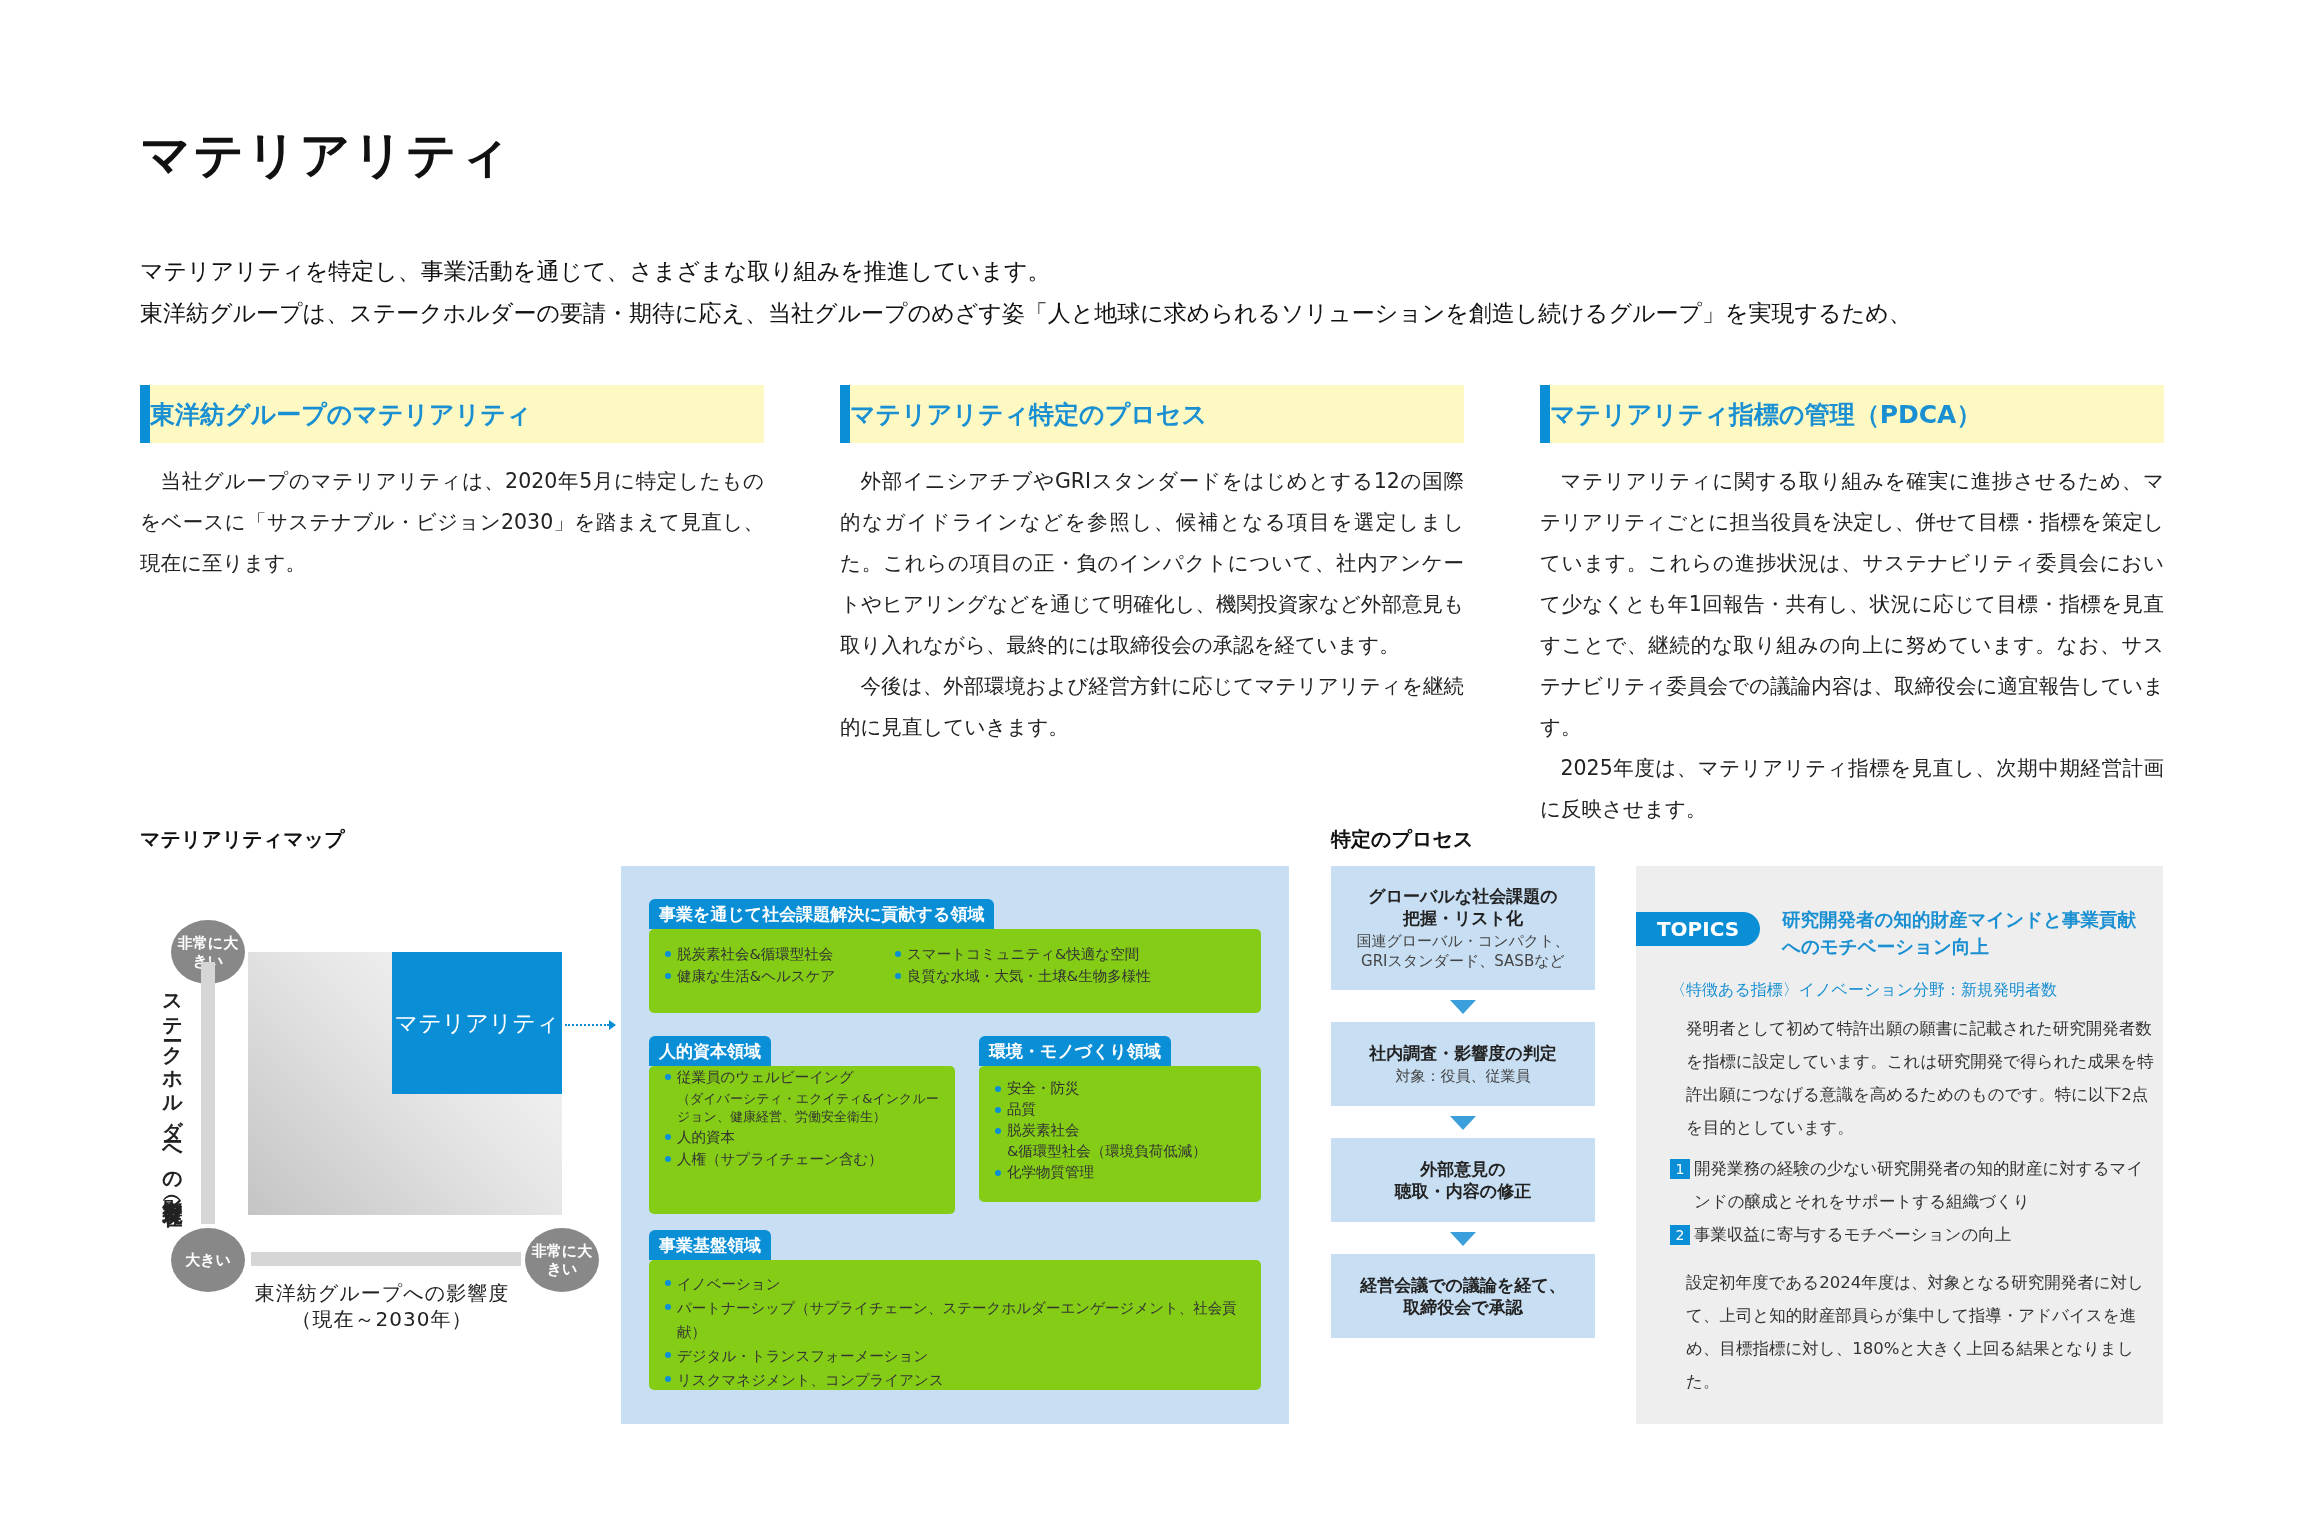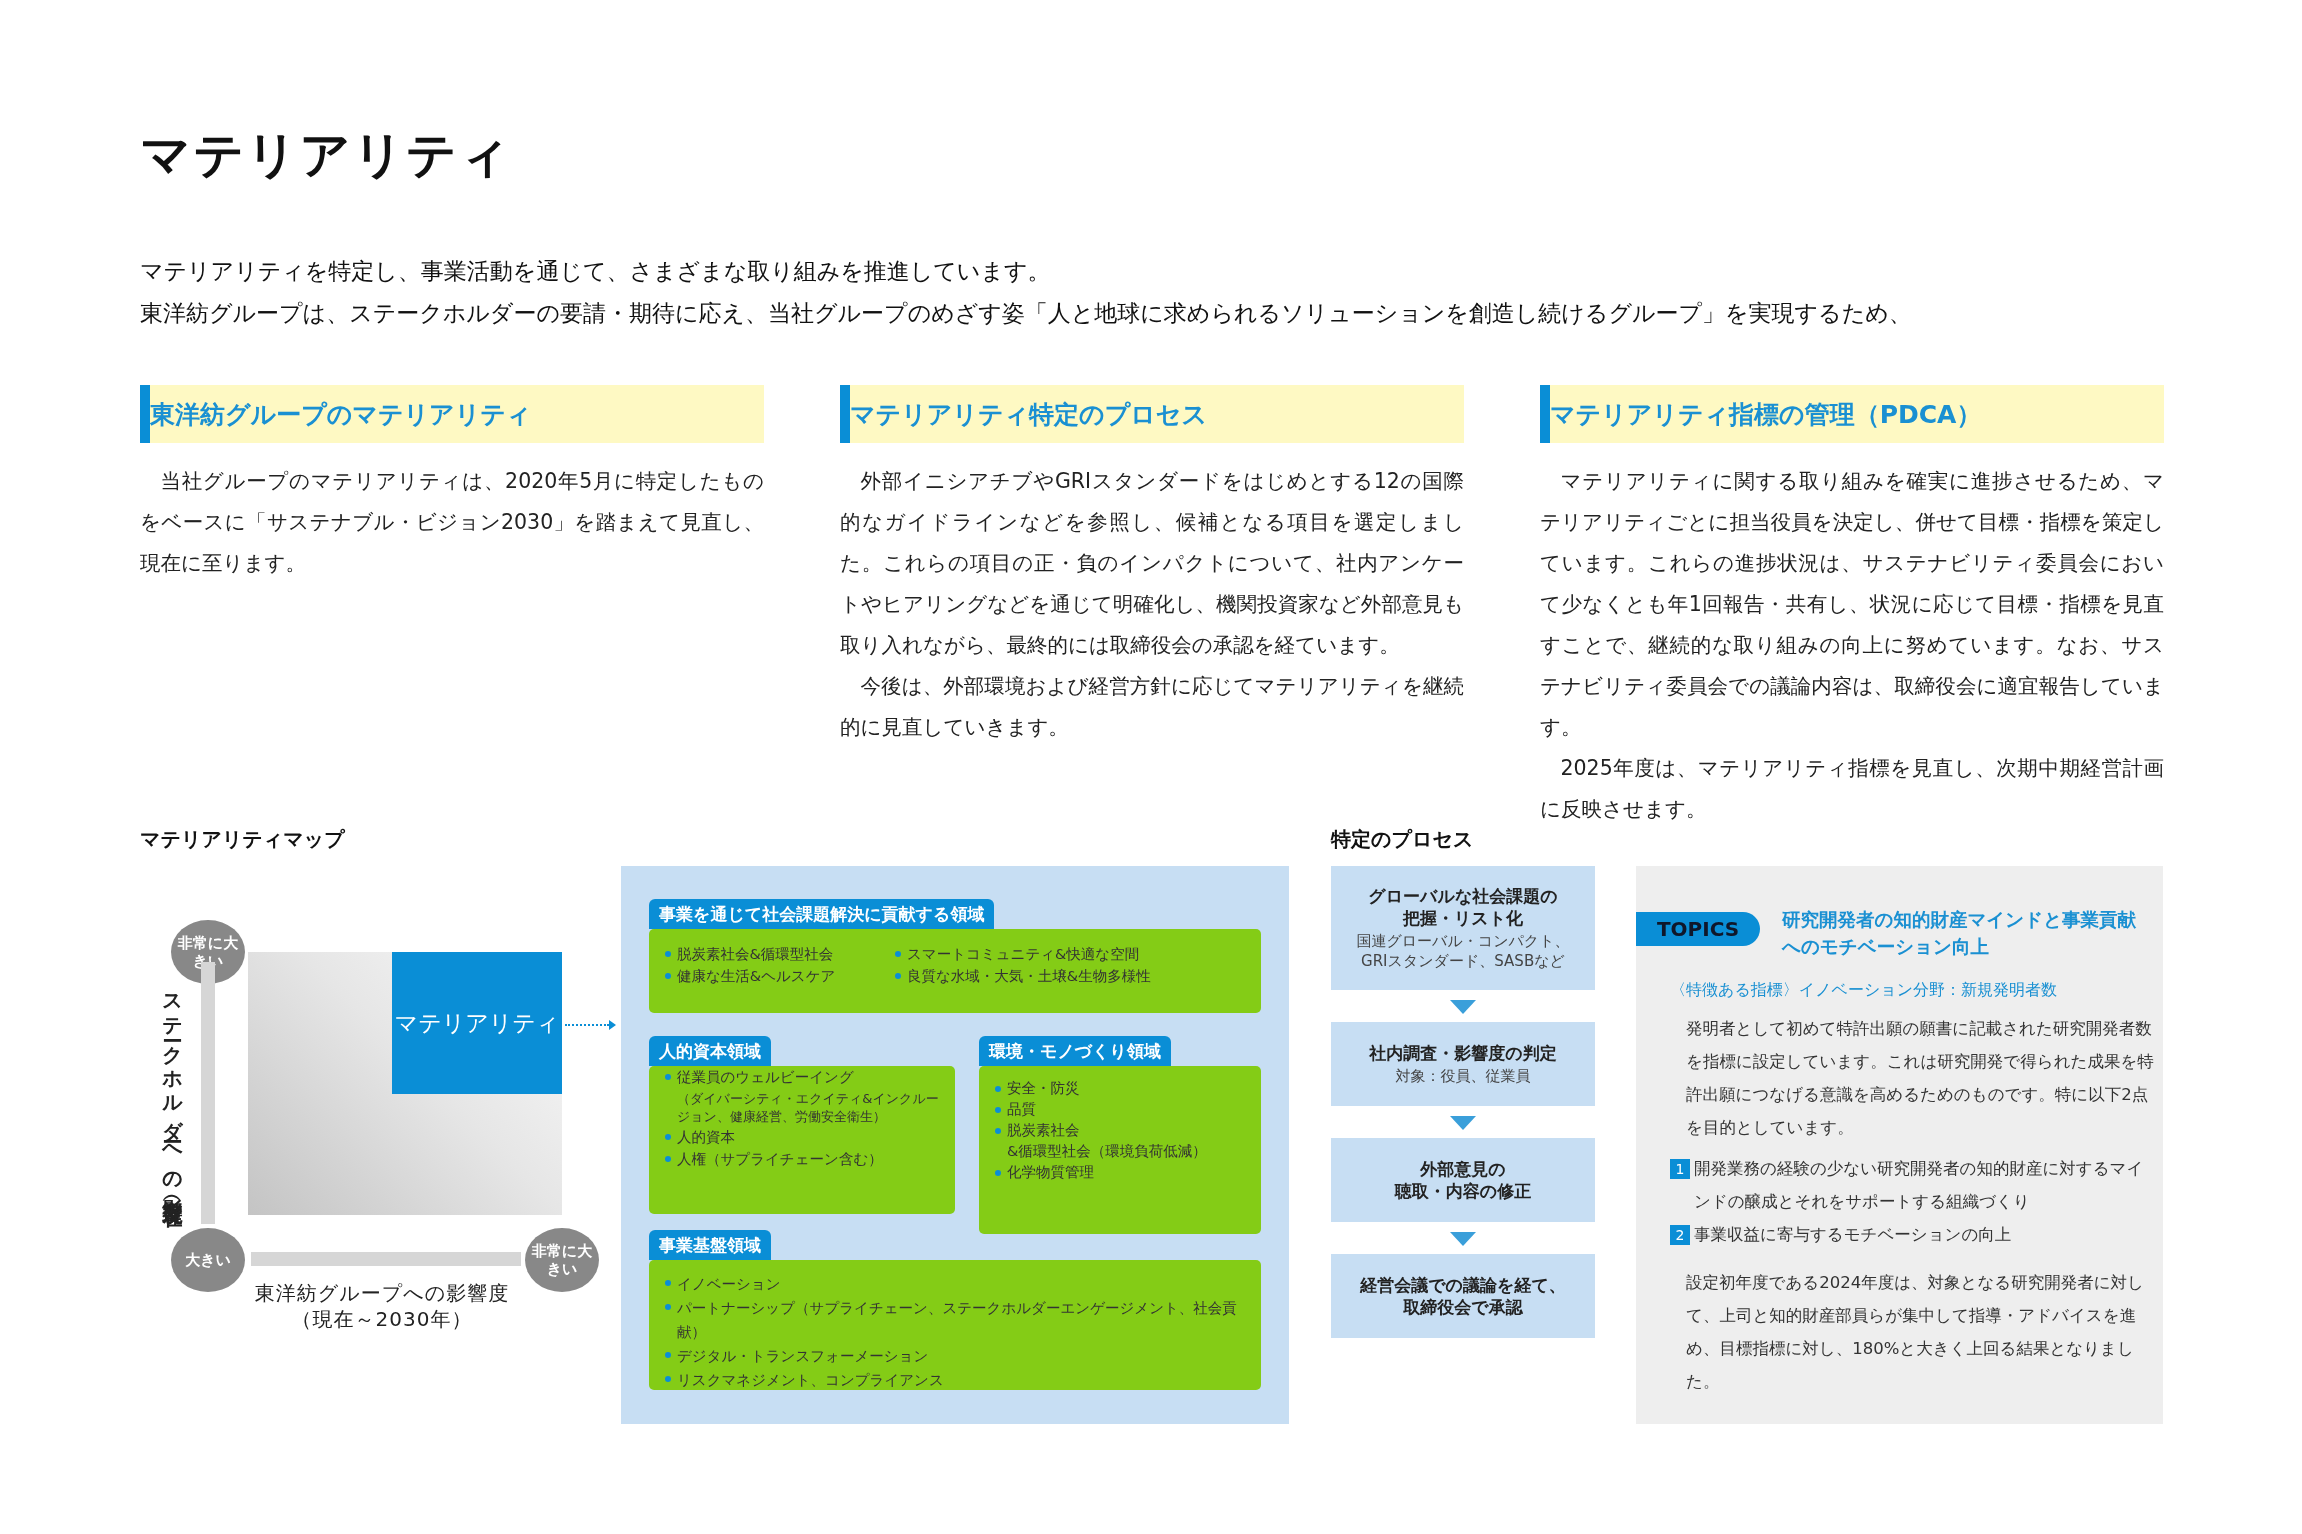--- a/index.html
+++ b/index.html
@@ -42,21 +42,21 @@
   .card.grid2 ul { display: grid; grid-template-columns: 220px 1fr; column-gap: 10px; }
 
   
   .proc-step { position: absolute; left: 1331px; width: 264px; background: #c7def3; display: flex; flex-direction: column; align-items: center; justify-content: center; text-align: center; color: #222; }
   .proc-step .main { font-size: 17px; font-weight: bold; line-height: 22px; }
   .proc-step .note { font-size: 15px; line-height: 20px; color: #444; margin-top: 2px; }
   .proc-arrow { position: absolute; left: 1450px; width: 0; height: 0; border-left: 13px solid transparent; border-right: 13px solid transparent; border-top: 14px solid #3a9fda; }
 
   
   .topics { position: absolute; left: 1636px; top: 866px; width: 527px; height: 558px; background: #eeeeee; }
-  .topics-badge { position: absolute; left: 0; top: 46px; width: 124px; height: 34px; background: #0a8ed6; color: #0f172a; font-size: 20px; font-weight: bold; display: flex; align-items: center; justify-content: center; border-radius: 0 18px 18px 0; }
+  .topics-badge { position: absolute; left: 0; top: 46px; width: 124px; height: 34px; background: #0a8ed6; color: #ffffff; font-size: 20px; font-weight: bold; display: flex; align-items: center; justify-content: center; border-radius: 0 18px 18px 0; }
   .topics-title { position: absolute; left: 146px; top: 40px; width: 360px; font-size: 18.5px; font-weight: bold; color: #1a90d2; line-height: 27px; }
   .topics-indicator { position: absolute; left: 34px; top: 114px; font-size: 16px; color: #1a90d2; }
   .topics-body { position: absolute; left: 34px; width: 476px; font-size: 16.5px; line-height: 33px; color: #333; margin-left: 16px; }
   .topics-point { position: absolute; left: 34px; width: 480px; font-size: 16.5px; line-height: 33px; color: #333; padding-left: 24px; }
   .num-badge { position: absolute; left: 0; top: 7px; width: 20px; height: 20px; background: #0a8ed6; color: #fff; font-size: 14px; display: flex; align-items: center; justify-content: center; }
 </style>
 </head>
 <body>
 
 <h1 class="page-title">マテリアリティ</h1>
@@ -118,21 +118,21 @@
   <div class="tag" style="left:28px; top:170px;">人的資本領域</div>
   <div class="card" style="left:28px; top:200px; width:306px; height:148px; padding-top:0;">
     <ul>
       <li><span>従業員のウェルビーイング</span><div style="font-size:13px; line-height:18px; padding-top:2px;">（ダイバーシティ・エクイティ&amp;インクルージョン、健康経営、労働安全衛生）</div></li>
       <li>人的資本</li>
       <li>人権（サプライチェーン含む）</li>
     </ul>
   </div>
 
   <div class="tag" style="left:358px; top:170px;">環境・モノづくり領域</div>
-  <div class="card" style="left:358px; top:200px; width:282px; height:168px; padding-top:12px; line-height:21px;">
+  <div class="card" style="left:358px; top:200px; width:282px; height:136px; padding-top:12px; line-height:21px;">
     <ul>
       <li>安全・防災</li>
       <li>品質</li>
       <li><span>脱炭素社会</span><div>&amp;循環型社会（環境負荷低減）</div></li>
       <li>化学物質管理</li>
     </ul>
   </div>
 
   <div class="tag" style="left:28px; top:364px;">事業基盤領域</div>
   <div class="card" style="left:28px; top:394px; width:612px; height:130px; padding-top:12px; line-height:24px;">

